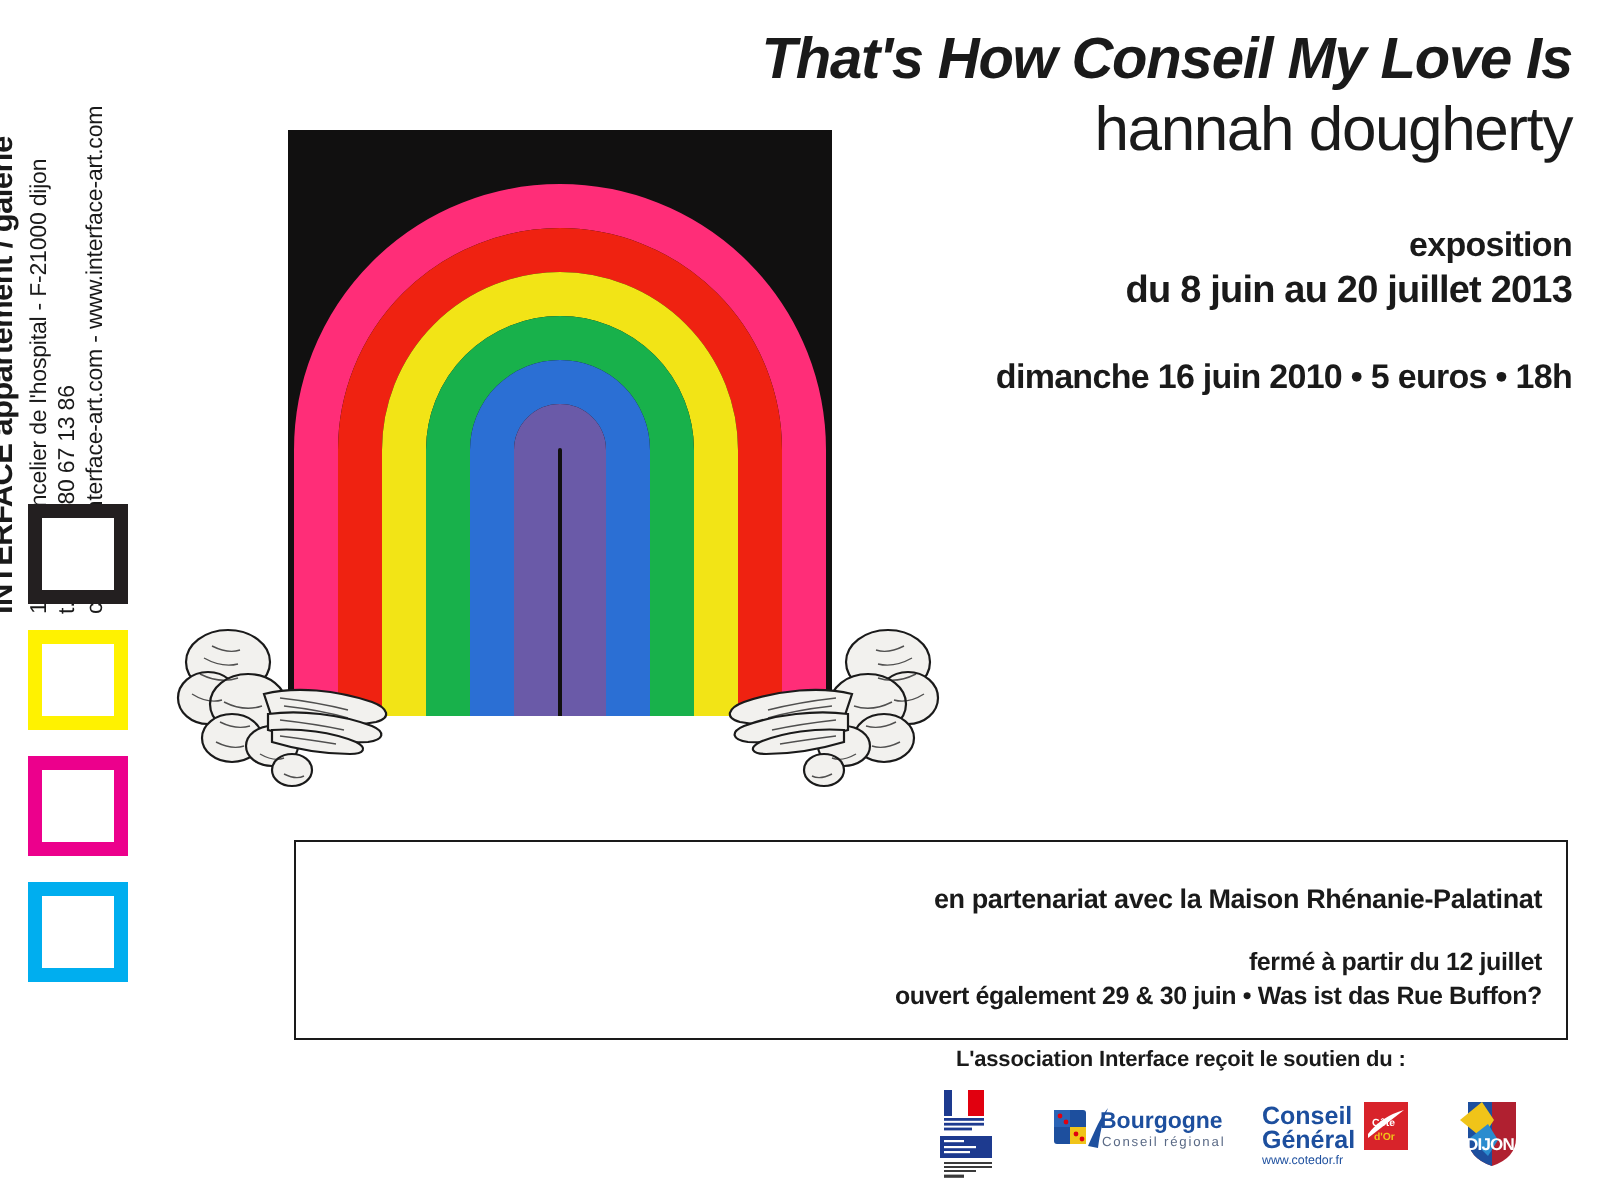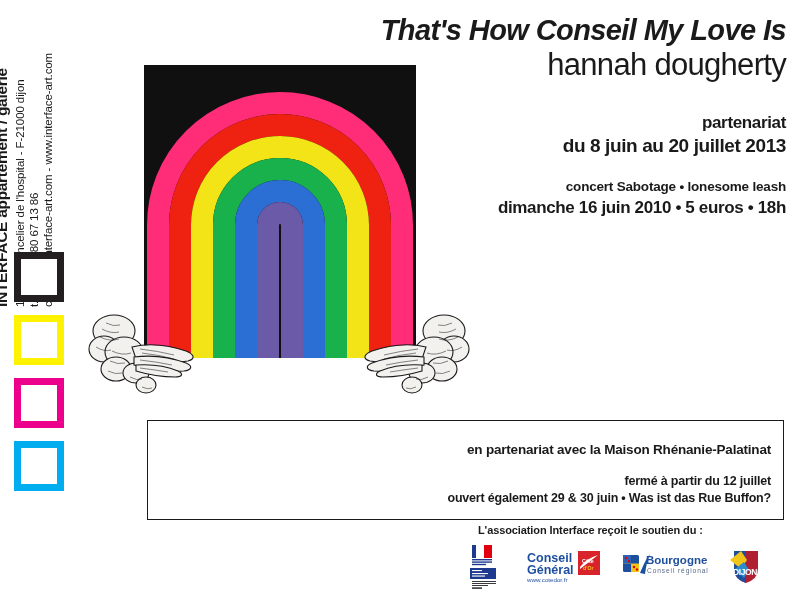--- a/index.html
+++ b/index.html
@@ -314,27 +314,26 @@
 </div>
 
 <div id="poster-head">
   <div id="show-title">That's How Conseil My Love Is</div>
   <div id="artist-name">hannah dougherty</div>
 </div>
 
 <div id="info-column">
 
   <div class="info-block">
-    <div class="line-lg">partenariat</div>
+    <div class="line-lg">exposition</div>
     <div class="line-xl">du 8 juin au 20 juillet 2013</div>
   </div>
 
 
   <div class="info-block">
-    <div class="line-md">concert Sabotage • lonesome leash</div>
     <div class="line-lg">dimanche 16 juin 2010 • 5 euros • 18h</div>
   </div>
 
 </div>
 
 <div id="partner-box">
   <div id="partner-title">en partenariat avec la Maison Rhénanie-Palatinat</div>
   <div class="partner-line">fermé à partir du 12 juillet</div>
   <div class="partner-line">ouvert également 29 &amp; 30 juin • Was ist das Rue Buffon?</div>
 </div>
@@ -363,52 +362,52 @@
         <g fill="#3a3a3a">
           <rect x="8" y="37" width="24" height="1"></rect>
           <rect x="8" y="39" width="24" height="1"></rect>
           <rect x="8" y="41" width="16" height="1"></rect>
           <rect x="8" y="43.3" width="10" height="1.6"></rect>
         </g>
       </svg>
     </div>
 
     <div class="logo-slot">
-      <svg width="78" height="36" viewBox="0 0 78 36">
-        <text x="1" y="13" font-family="'Liberation Sans', sans-serif" font-size="12.5" font-weight="bold" fill="#1d4f9e">Conseil</text>
-        <text x="1" y="25" font-family="'Liberation Sans', sans-serif" font-size="12.5" font-weight="bold" fill="#1d4f9e">Général</text>
-        <rect x="52" y="2" width="22" height="24" fill="#d8232a"></rect>
-        <path d="M 54 18 q 7 -9 18 -12 q -9 7 -18 14 Z" fill="#ffffff"></path>
-        <text x="56" y="14" font-family="'Liberation Sans', sans-serif" font-size="5.2" font-weight="bold" fill="#ffffff">Côte</text>
-        <text x="57" y="21" font-family="'Liberation Sans', sans-serif" font-size="5.2" font-weight="bold" fill="#f0c419">d'Or</text>
-        <text x="1" y="33" font-family="'Liberation Sans', sans-serif" font-size="6.2" fill="#1d4f9e">www.cotedor.fr</text>
-      </svg>
-    </div>
-
-    <div class="logo-slot">
       <svg width="86" height="34" viewBox="0 0 86 34">
         <g>
           <rect x="1" y="5" width="16" height="17" rx="1.5" fill="#1d4f9e"></rect>
           <rect x="1" y="5" width="8" height="8.5" fill="#f0c419"></rect>
           <rect x="9" y="13.5" width="8" height="8.5" fill="#f0c419"></rect>
           <path d="M 1 5 h 8 v 8.5 h -8 Z" fill="#2a63b5"></path>
           <g fill="#e1000f">
             <circle cx="4" cy="8" r="1.2"></circle>
               <circle cx="7" cy="11" r="1.2"></circle>
             <circle cx="12" cy="17" r="1.2"></circle>
               <circle cx="15" cy="19.5" r="1.2"></circle>
           </g>
         </g>
         <path d="M 18 23 C 22 14 24 9 28 4 C 25 11 24 17 23 24 Z" fill="#1d4f9e"></path>
         <text x="24" y="14" font-family="'Liberation Sans', sans-serif" font-size="11.5" font-weight="bold" fill="#1d4f9e">Bourgogne</text>
         <text x="25" y="23" font-family="'Liberation Sans', sans-serif" font-size="6.6" letter-spacing="0.9" fill="#5a6a86">Conseil régional</text>
       </svg>
     </div>
 
     <div class="logo-slot">
+      <svg width="78" height="36" viewBox="0 0 78 36">
+        <text x="1" y="13" font-family="'Liberation Sans', sans-serif" font-size="12.5" font-weight="bold" fill="#1d4f9e">Conseil</text>
+        <text x="1" y="25" font-family="'Liberation Sans', sans-serif" font-size="12.5" font-weight="bold" fill="#1d4f9e">Général</text>
+        <rect x="52" y="2" width="22" height="24" fill="#d8232a"></rect>
+        <path d="M 54 18 q 7 -9 18 -12 q -9 7 -18 14 Z" fill="#ffffff"></path>
+        <text x="56" y="14" font-family="'Liberation Sans', sans-serif" font-size="5.2" font-weight="bold" fill="#ffffff">Côte</text>
+        <text x="57" y="21" font-family="'Liberation Sans', sans-serif" font-size="5.2" font-weight="bold" fill="#f0c419">d'Or</text>
+        <text x="1" y="33" font-family="'Liberation Sans', sans-serif" font-size="6.2" fill="#1d4f9e">www.cotedor.fr</text>
+      </svg>
+    </div>
+
+    <div class="logo-slot">
       <svg width="40" height="40" viewBox="0 0 40 40">
         <path d="M 8 4 h 24 v 18 q 0 10 -12 14 q -12 -4 -12 -14 Z" fill="#b02030"></path>
         <path d="M 8 4 h 12 v 32 q -12 -4 -12 -14 Z" fill="#1d4f9e"></path>
         <path d="M 4 13 l 11 -9 l 6 9 l -6 9 Z" fill="#f0c419"></path>
         <path d="M 9 22 l 9 -7 l 5 8 l -5 8 Z" fill="#2a8ccf"></path>
         <text x="7" y="28" font-family="'Liberation Sans', sans-serif" font-size="8.5" font-weight="bold" fill="#ffffff" letter-spacing="-0.4">DIJON</text>
       </svg>
     </div>
 
   </div>

